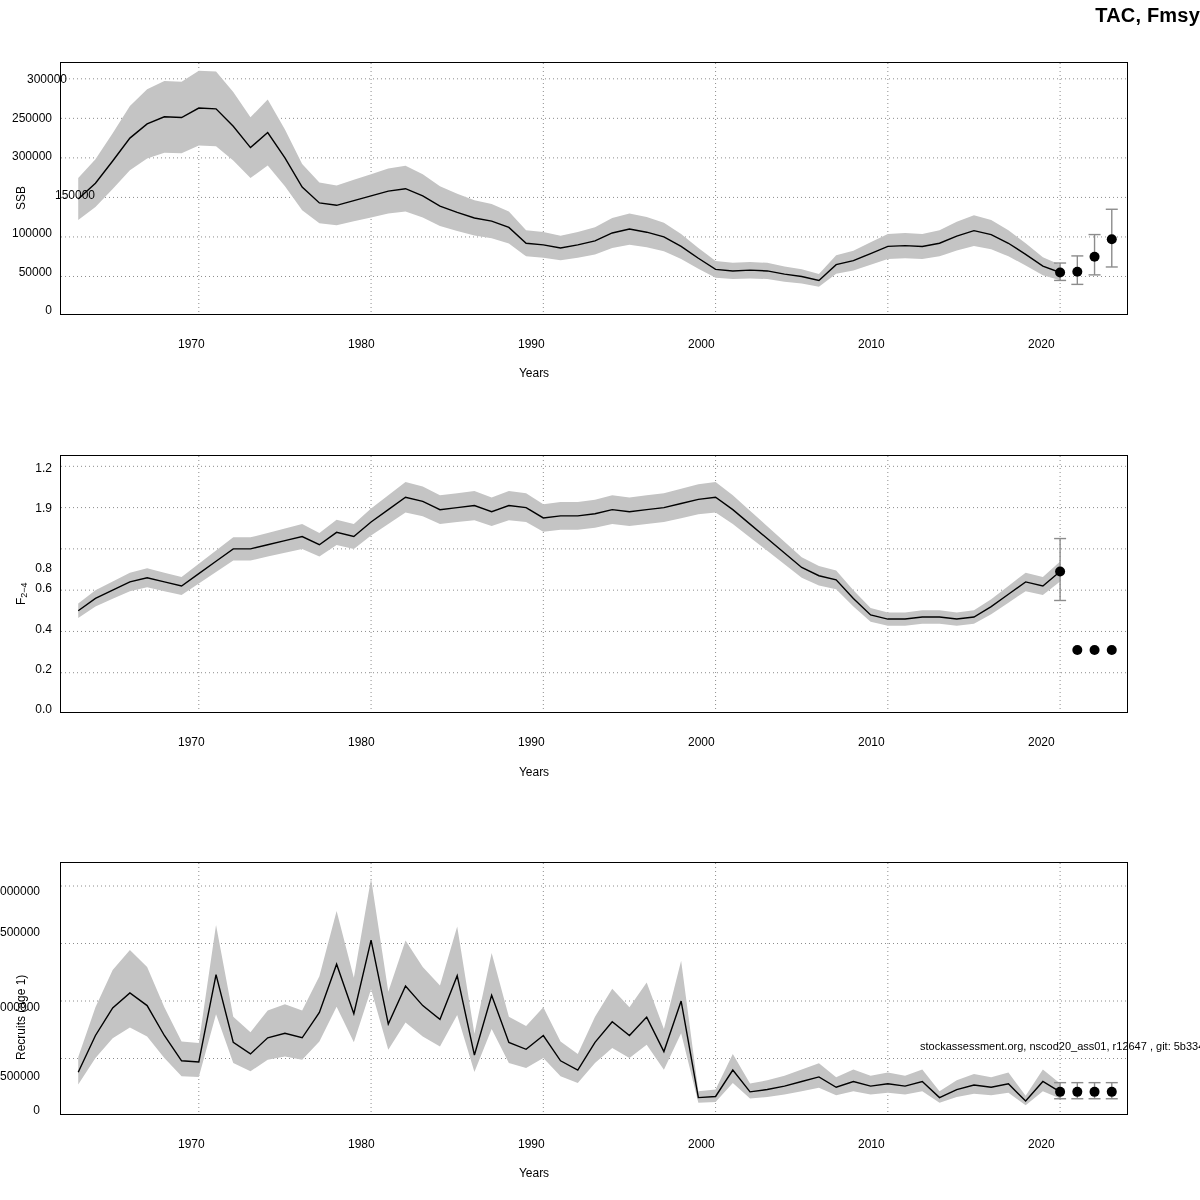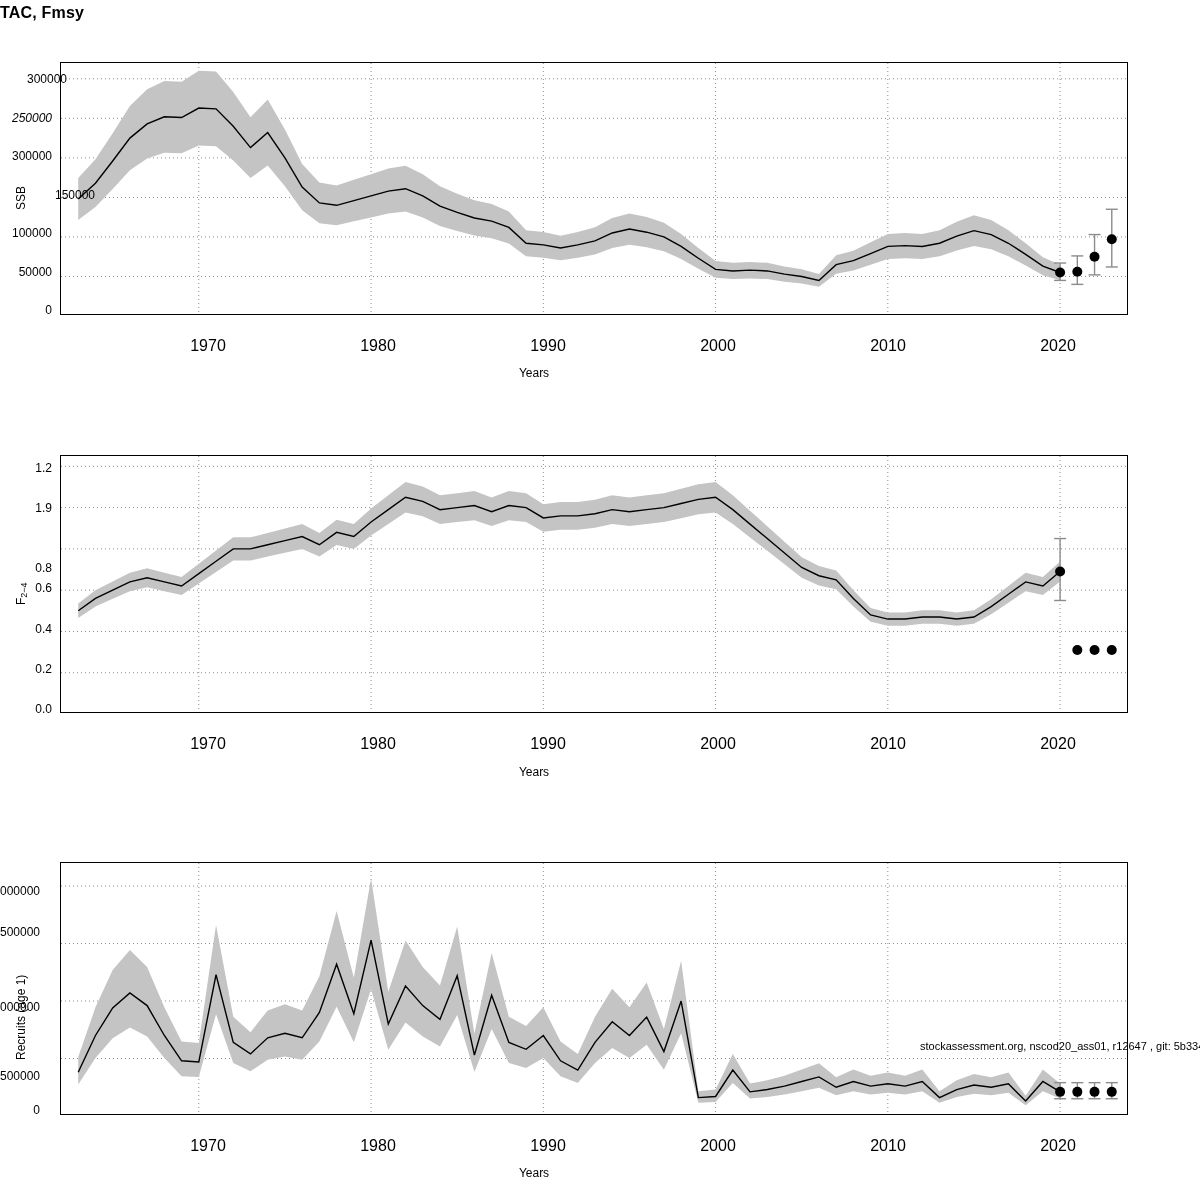--- a/index.html
+++ b/index.html
@@ -6,22 +6,22 @@
   body{
     width:1200px;height:1200px;
     background:#ffffff;
     font-family:"Liberation Sans", sans-serif;
     color:#000000;
     position:relative;
     overflow:hidden;
   }
   .page-title{
     position:absolute;top:4px;left:0;width:1200px;
-    text-align:left;
-    font-size:16px;font-weight:bold;
+    text-align:right;
+    font-size:20px;font-weight:bold;
     letter-spacing:0.2px;
   }
   .panel{position:absolute;}
   .plot-frame{
     position:absolute;
     border:1px solid #000000;
     background:#ffffff;
     box-sizing:border-box;
     overflow:hidden;
   }
@@ -38,22 +38,21 @@
     white-space:nowrap;
   }
   .ytick{
     position:absolute;
     font-size:12px;
     text-align:right;
     white-space:nowrap;
   }
   .xtick{
     position:absolute;
-    font-size:16px;
-    text-align:center;
+    font-size:12px;
     white-space:nowrap;
   }
   svg.series{position:absolute;left:0;top:0;}
   .watermark{
     position:absolute;
     font-size:11px;
     color:#000;
     white-space:nowrap;
   }
   .sub{font-size:9px;vertical-align:-2px;}
@@ -101,21 +100,21 @@
   </div>
 
   <div class="ylab" style="left:14px;top:210px;transform:rotate(-90deg);">SSB</div>
   <div class="xlab" style="left:534px;top:366px;width:120px;margin-left:-60px;">Years</div>
 
   <div class="ytick" style="left:0px;top:303px;width:52px;">0</div>
   <div class="ytick" style="left:0px;top:265px;width:52px;">50000</div>
   <div class="ytick" style="left:0px;top:226px;width:52px;">100000</div>
   <div class="ytick" style="left:0px;top:188px;width:52px;margin-left:43px;">150000</div>
   <div class="ytick" style="left:0px;top:149px;width:52px;">300000</div>
-  <div class="ytick" style="left:0px;top:111px;width:52px;font-style:italic;">250000</div>
+  <div class="ytick" style="left:0px;top:111px;width:52px;">250000</div>
   <div class="ytick" style="left:0px;top:72px;width:52px;padding-left:15px;">300000</div>
 
   <div class="xtick" style="left:178px;top:337px;width:60px;">1970</div>
   <div class="xtick" style="left:348px;top:337px;width:60px;">1980</div>
   <div class="xtick" style="left:518px;top:337px;width:60px;">1990</div>
   <div class="xtick" style="left:688px;top:337px;width:60px;">2000</div>
   <div class="xtick" style="left:858px;top:337px;width:60px;">2010</div>
   <div class="xtick" style="left:1028px;top:337px;width:60px;">2020</div>
 </div>
 

